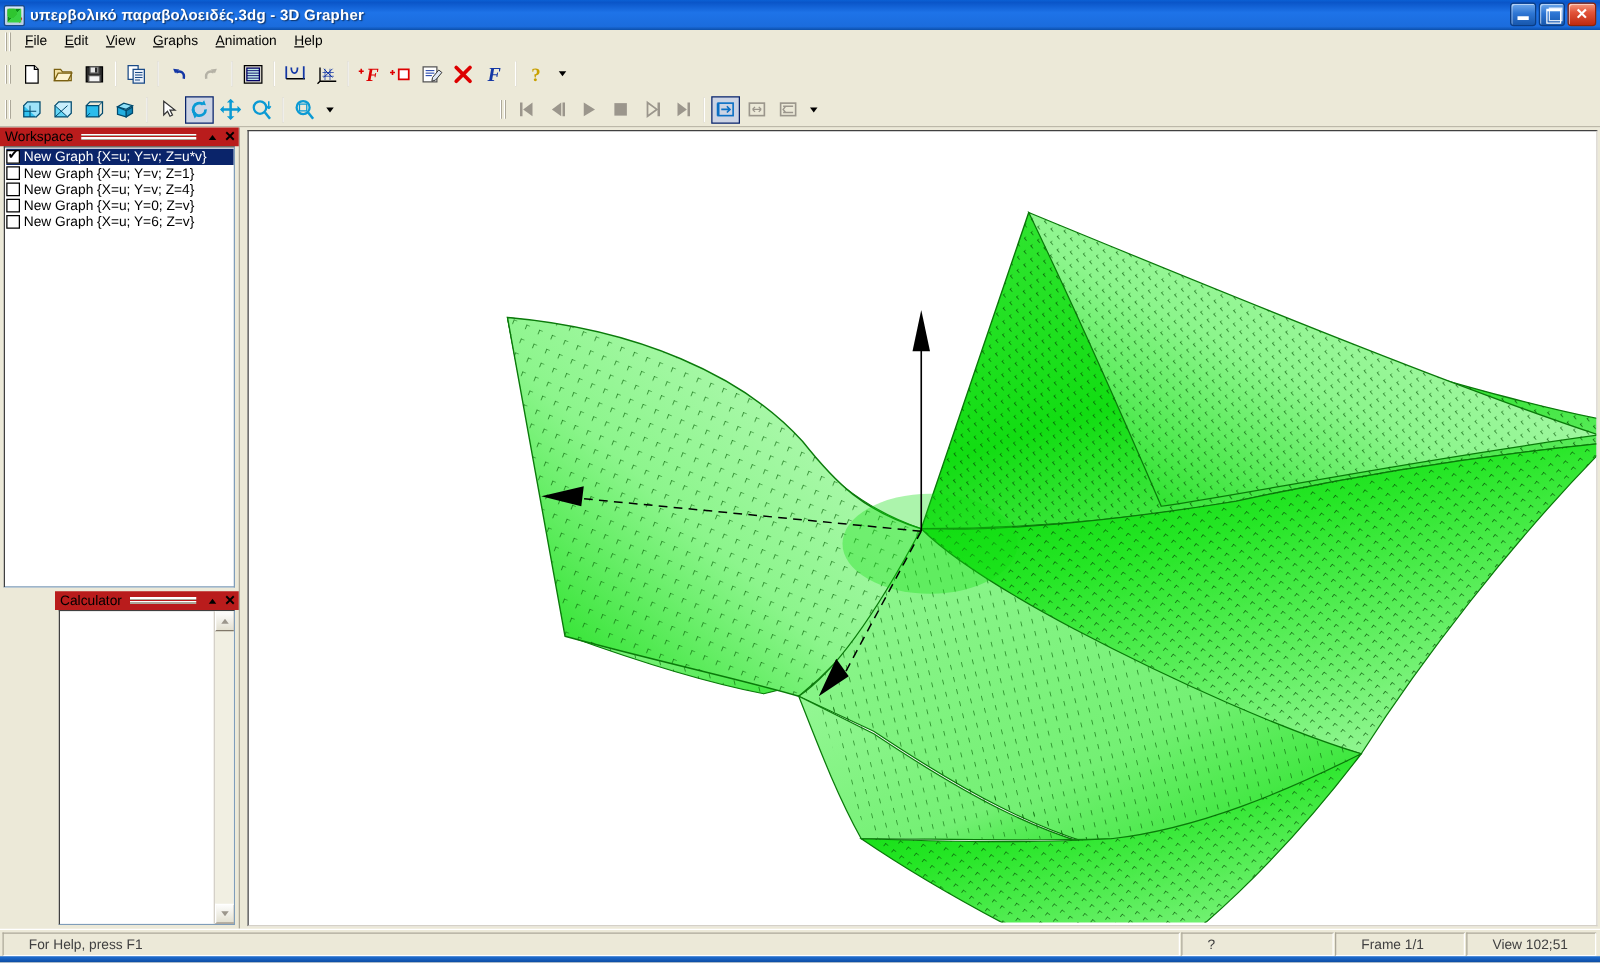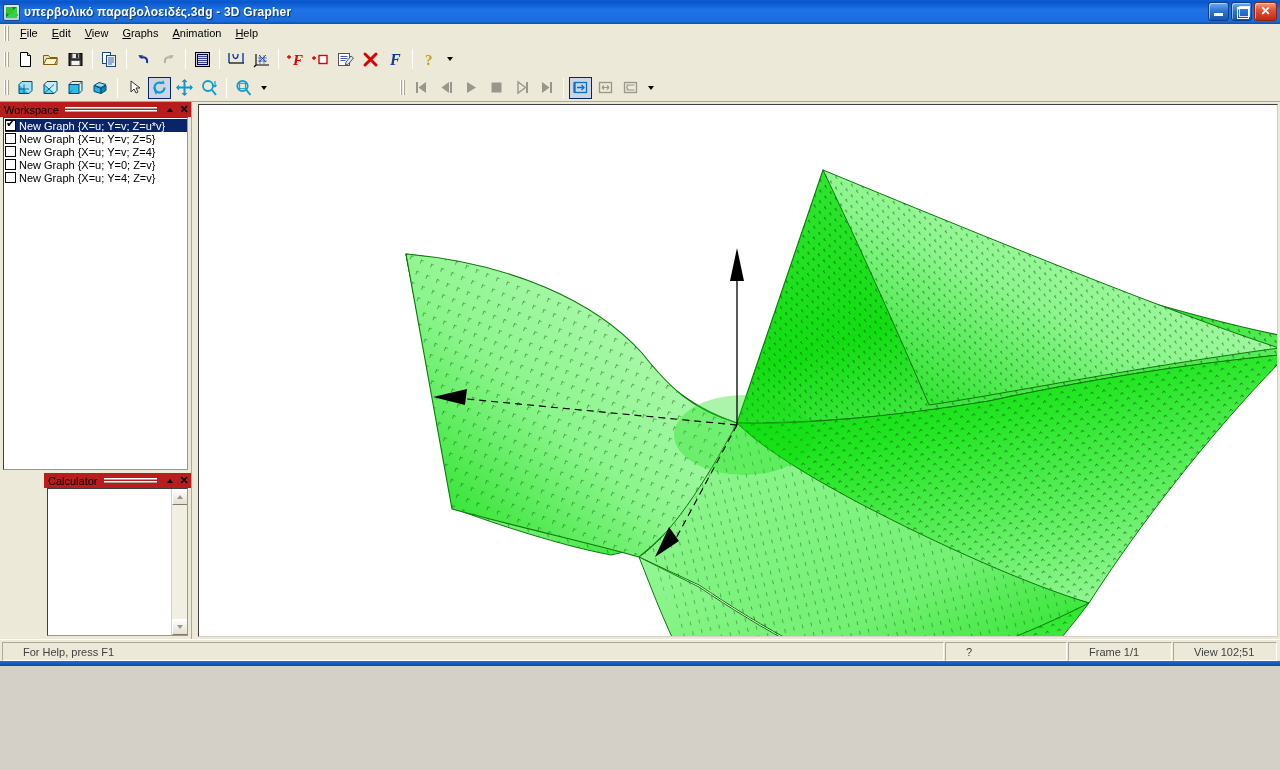--- a/index.html
+++ b/index.html
@@ -6,21 +6,21 @@
   html, body {
     margin: 0; padding: 0;
     width: 1280px; height: 770px;
     overflow: hidden;
     font-family: "Liberation Sans", sans-serif;
     font-size: 11px;
     background: #d4d0c8;
   }
   #app {
     position: relative;
-    width: 1280px; height: 666px;
+    width: 1280px; height: 770px;
     background: #ece9d8;
     display: flex;
     flex-direction: column;
   }
 
   
   .titlebar {
     height: 24px;
     background: linear-gradient(180deg,#0b60d4 0%,#0a55c8 8%,#1e73e8 42%,#1b6cdd 88%,#0c4faa 100%);
     display: flex; align-items: center;
@@ -594,33 +594,33 @@
           <span class="phbtn closex">✕</span>
         </div>
         <div class="panel-body">
           <div class="tree">
             <div class="tree-row sel">
               <span class="cb checked"></span>
               <span class="tlabel">New Graph {X=u; Y=v; Z=u*v}</span>
             </div>
             <div class="tree-row">
               <span class="cb"></span>
-              <span class="tlabel">New Graph {X=u; Y=v; Z=5}</span>
+              <span class="tlabel">New Graph {X=u; Y=v; Z=1}</span>
             </div>
             <div class="tree-row">
               <span class="cb"></span>
               <span class="tlabel">New Graph {X=u; Y=v; Z=4}</span>
             </div>
             <div class="tree-row">
               <span class="cb"></span>
               <span class="tlabel">New Graph {X=u; Y=0; Z=v}</span>
             </div>
             <div class="tree-row">
               <span class="cb"></span>
-              <span class="tlabel">New Graph {X=u; Y=4; Z=v}</span>
+              <span class="tlabel">New Graph {X=u; Y=6; Z=v}</span>
             </div>
           </div>
         </div>
       </div>
 
       <div class="panel panel-calc">
         <div class="panel-head">
           <span class="ptitle">Calculator</span>
           <span class="hgrip"></span>
           <span class="phbtn collapse"></span>

